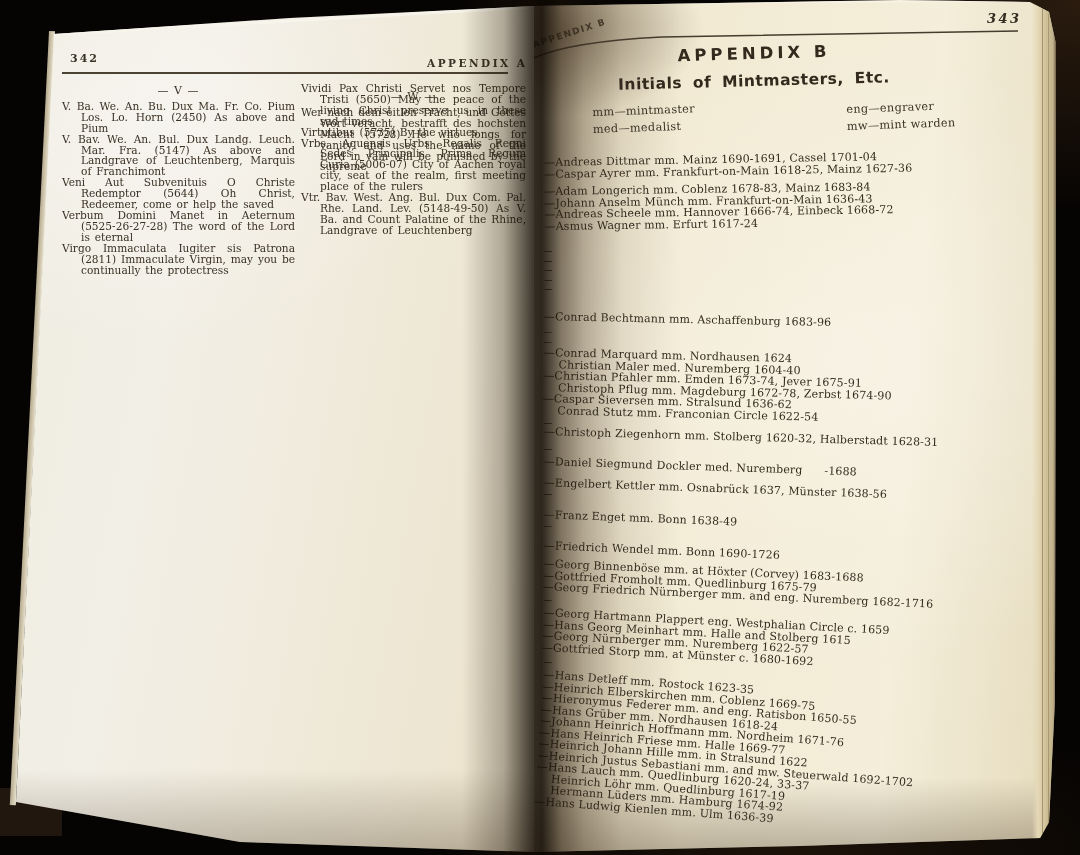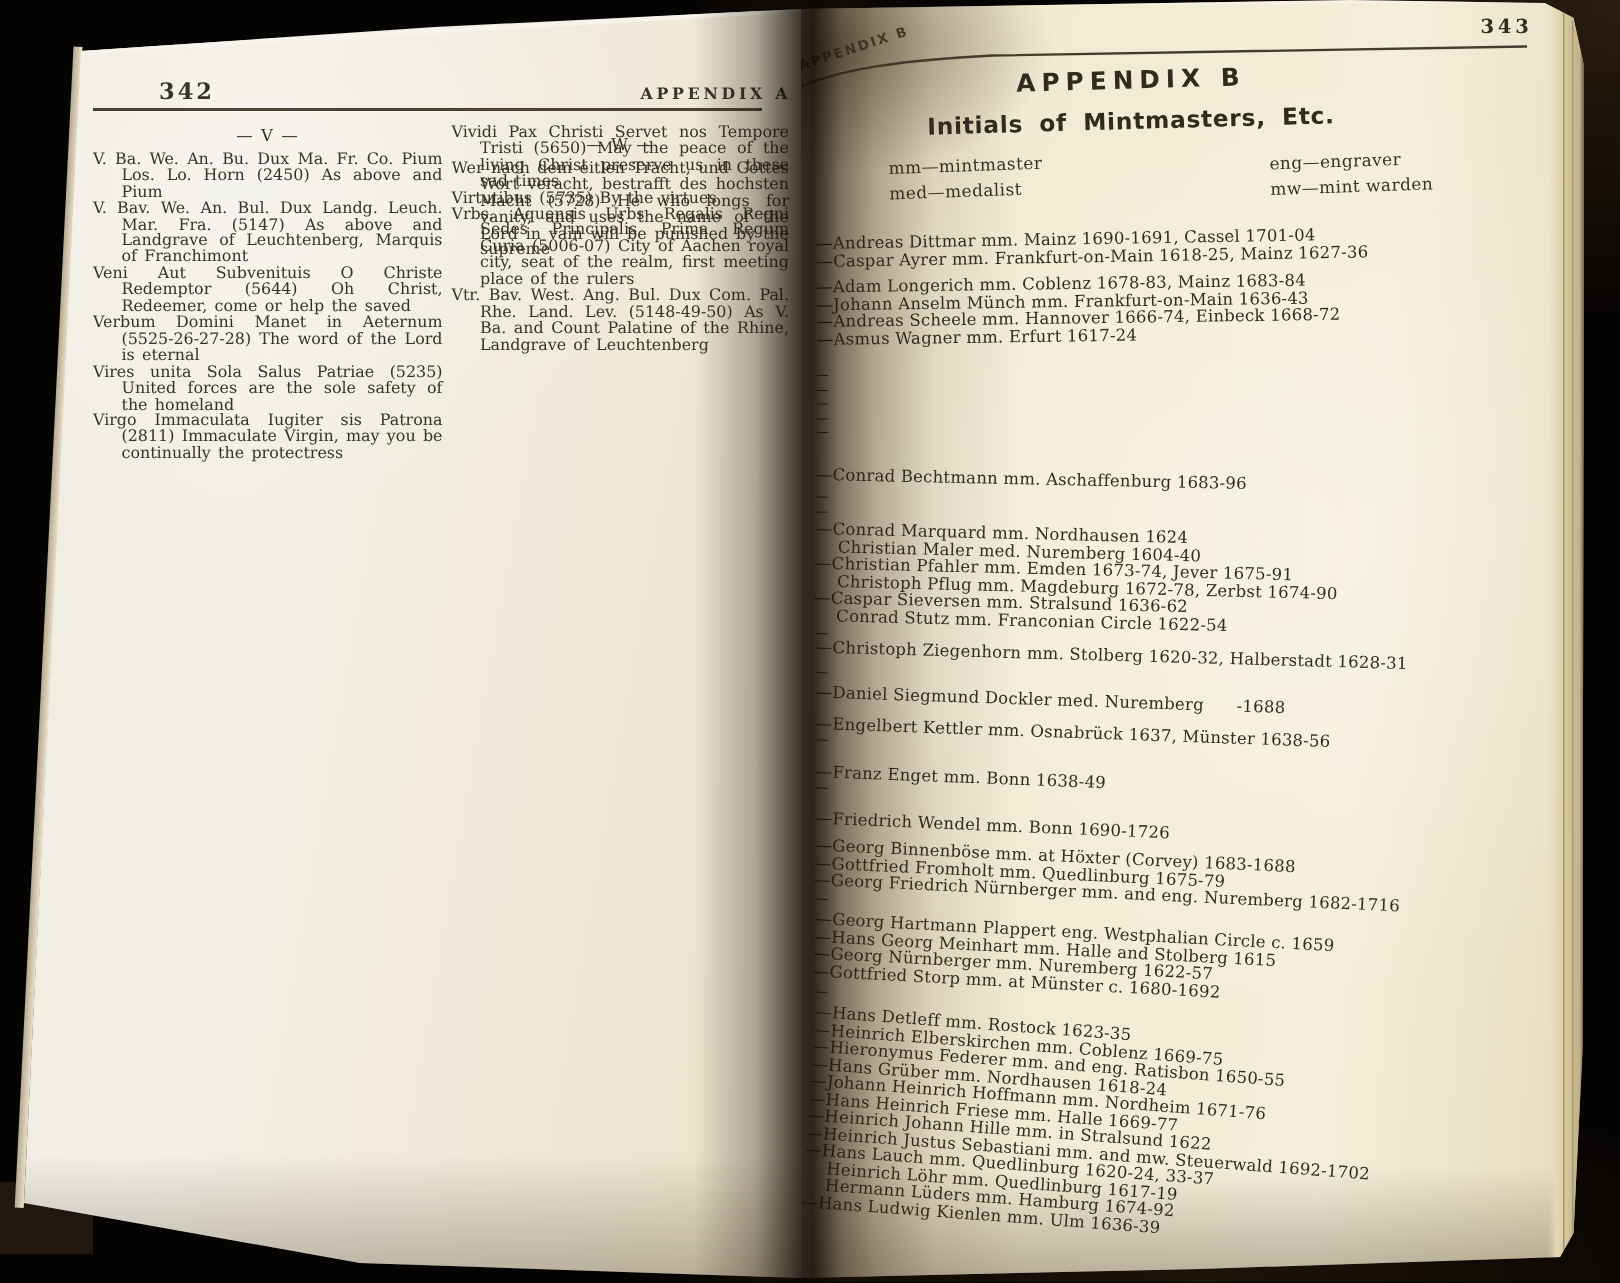--- a/index.html
+++ b/index.html
@@ -36,31 +36,31 @@
       linear-gradient(to bottom, rgba(0,0,0,0) 91%, rgba(52,36,16,.32) 100%);}
   .fore-edge{left:1032px;top:0;width:24px;height:846px;
     background:linear-gradient(90deg, rgba(239,230,204,0) 0%, #e4d8b6 25%, #cfc096 60%, #a2906293 88%, rgba(80,62,36,.8) 100%);}
   .fore-line1{left:1042px;top:8px;width:1px;height:826px;background:rgba(120,102,66,.55);}
   .fore-line2{left:1048px;top:14px;width:1px;height:812px;background:rgba(120,102,66,.4);}
   .rp-topedge{left:536px;top:3px;width:496px;height:2px;background:#f8f5ec;opacity:.6;
     transform:rotate(-0.4deg);transform-origin:left center;}
   
   .gutter{left:462px;top:0;width:160px;height:855px;pointer-events:none;z-index:30;
     background:linear-gradient(90deg, rgba(30,20,8,0) 0%, rgba(30,20,8,.30) 26%, rgba(18,11,4,.78) 44%, rgba(14,8,3,.82) 50%, rgba(34,22,9,.42) 62%, rgba(40,28,12,.18) 76%, rgba(40,28,12,0) 100%);}
-  .lp-pagenum{left:70px;top:52px;font-size:15px;letter-spacing:2px;font-weight:bold;color:#3b3226;margin-left:36px;}
+  .lp-pagenum{left:70px;top:52px;font-size:11px;letter-spacing:2px;font-weight:bold;color:#3b3226;}
   .lp-running{left:427px;top:57px;font-size:10.5px;letter-spacing:2.5px;font-weight:bold;color:#3b3226;}
   .lp-rule{left:62px;top:72px;width:446px;height:1.5px;background:#4c4234;}
   .lp-col{font-size:10.6px;line-height:10.9px;color:#3a3125;text-align:justify;}
   .lp-col1{left:62px;top:86px;width:233px;}
   .lp-col2{left:301px;top:83px;width:225px;}
   .sec-head{position:static;display:block;text-align:center;margin-bottom:4px;letter-spacing:1px;font-size:11px;color:#3a3125;}
   .sec-head.w{margin-top:9px;margin-bottom:4px;}
   .lp-entry{position:static;display:block;padding-left:19px;text-indent:-19px;word-spacing:1.5px;}
   
-  .rp-pagenum{left:987px;top:11px;font-size:13px;letter-spacing:2.5px;font-weight:bold;color:#352c20;}
+  .rp-pagenum{left:987px;top:11px;font-size:13px;letter-spacing:2.5px;font-weight:bold;color:#352c20;font-style:italic;}
   .rp-rule-svg{left:0;top:0;width:1080px;height:855px;pointer-events:none;}
   .rp-gutter-title{left:533px;top:40px;font-size:9px;letter-spacing:1.5px;color:#463c2c;
     transform:rotate(-18deg);transform-origin:left center;font-family:"DejaVu Sans",sans-serif;font-weight:bold;}
   .rp-title{left:534px;top:44px;width:440px;text-align:center;font-family:"DejaVu Sans",sans-serif;
     font-weight:bold;font-size:16.5px;letter-spacing:4px;color:#33291d;transform:rotate(-1.6deg);}
   .rp-subtitle{left:534px;top:72px;width:440px;text-align:center;font-family:"DejaVu Sans",sans-serif;
     font-weight:bold;font-size:15.5px;letter-spacing:.5px;word-spacing:5px;color:#33291d;transform:rotate(-1.6deg);}
   .legend{font-size:11.3px;color:#3a3124;transform:rotate(-2deg);transform-origin:left top;}
   .legend-left{left:592px;top:104px;}
   .legend-right{left:846px;top:101px;}
@@ -89,21 +89,20 @@
     <div class="lp-running">APPENDIX A</div>
     <div class="lp-rule"></div>
 
     <div class="lp-col lp-col1">
       <span class="sec-head">— V —</span>
       <span>
           <div class="lp-entry">V. Ba. We. An. Bu. Dux Ma. Fr. Co. Pium Los. Lo. Horn (2450) As above and Pium</div>
           <div class="lp-entry">V. Bav. We. An. Bul. Dux Landg. Leuch. Mar. Fra. (5147) As above and Landgrave of Leuchtenberg, Marquis of Franchimont</div>
           <div class="lp-entry">Veni Aut Subvenituis O Christe Redemptor (5644) Oh Christ, Redeemer, come or help the saved</div>
           <div class="lp-entry">Verbum Domini Manet in Aeternum (5525-26-27-28) The word of the Lord is eternal</div>
-          <div class="lp-entry">Vires unita Sola Salus Patriae (5235) United forces are the sole safety of the homeland</div>
           <div class="lp-entry">Virgo Immaculata Iugiter sis Patrona (2811) Immaculate Virgin, may you be continually the protectress</div>
         </span>
     </div>
 
     <div class="lp-col lp-col2">
       <span>
           <div class="lp-entry">Vividi Pax Christi Servet nos Tempore Tristi (5650) May the peace of the living Christ preserve us in these sad times</div>
           <div class="lp-entry">Virtutibus (5735) By the virtues</div>
           <div class="lp-entry">Vrbs. Aquensis Urbs Regalis Regni Sedes Principalis Prima Regum Curia (5006-07) City of Aachen royal city, seat of the realm, first meeting place of the rulers</div>
           <div class="lp-entry">Vtr. Bav. West. Ang. Bul. Dux Com. Pal. Rhe. Land. Lev. (5148-49-50) As V. Ba. and Count Palatine of the Rhine, Landgrave of Leuchtenberg</div>

